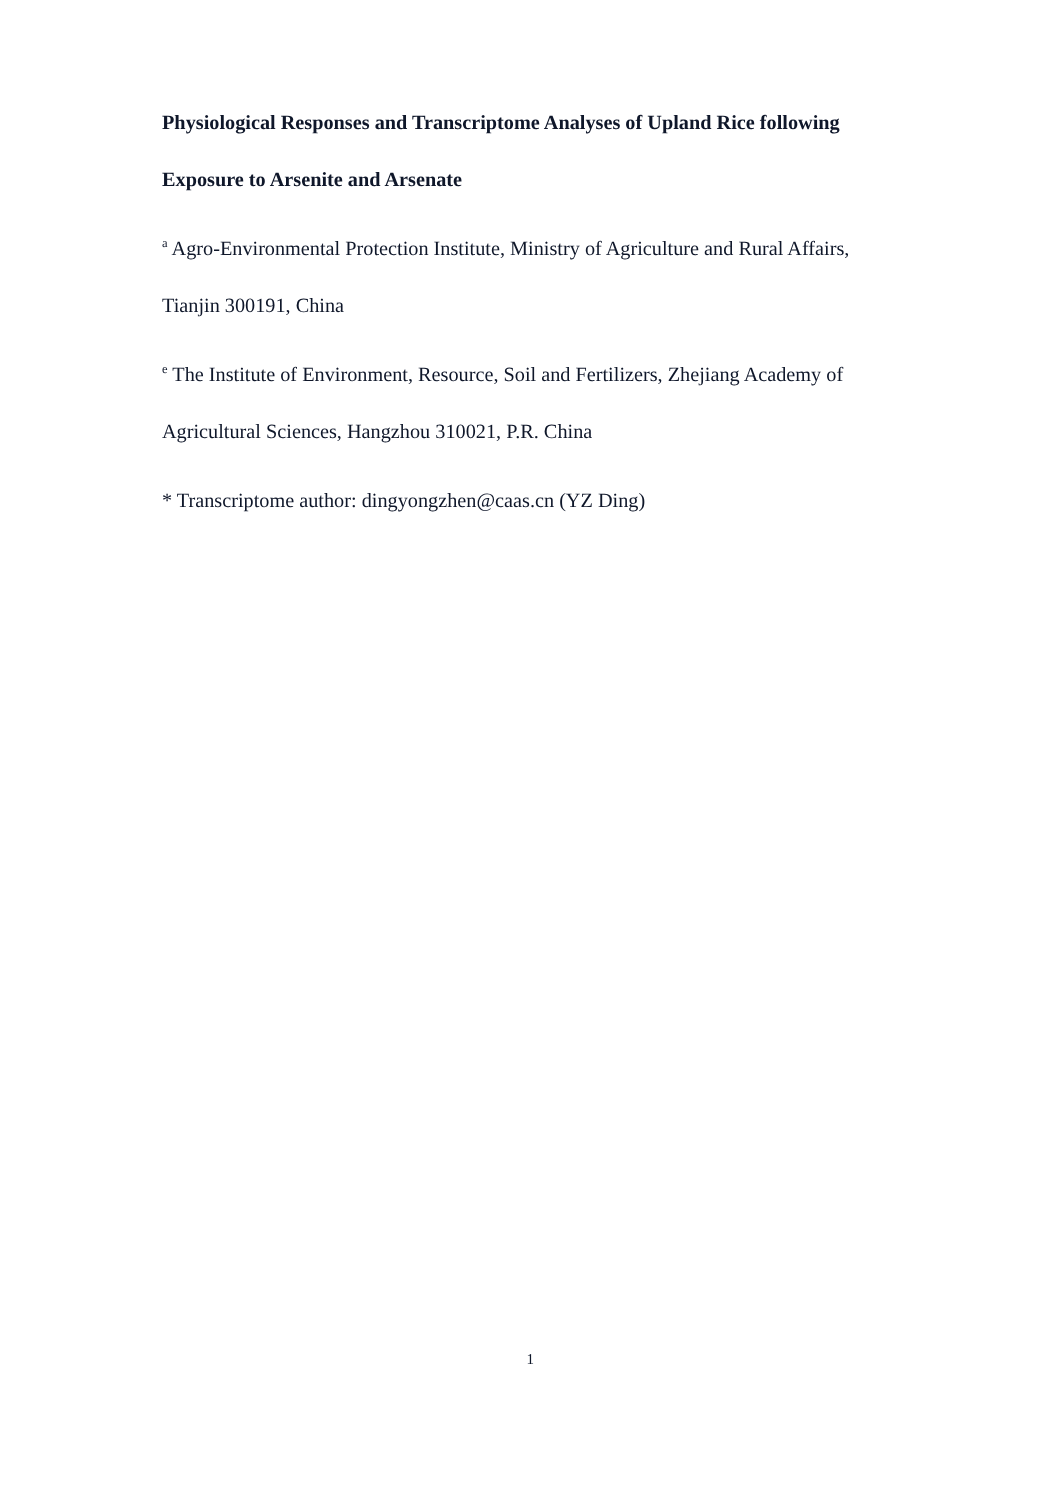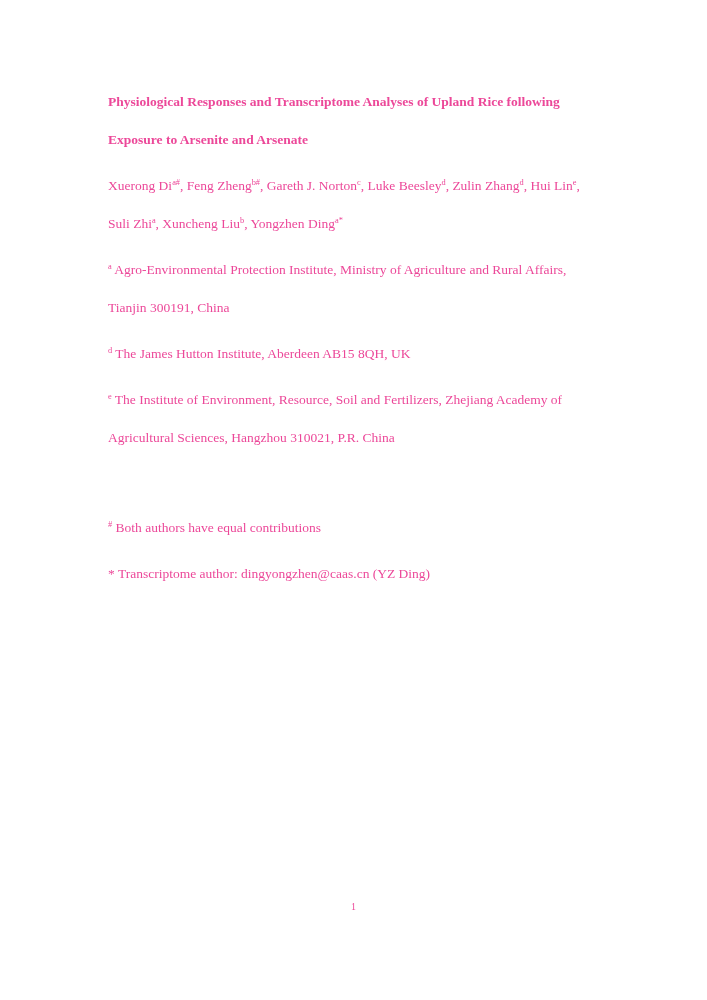--- a/index.html
+++ b/index.html
@@ -7,24 +7,24 @@
     padding: 0;
     background: #ffffff;
   }
   .page {
     position: relative;
     width: 707px;
     height: 1000px;
     margin: 0 auto;
     background: #ffffff;
     box-sizing: border-box;
-    padding: 83px 112px 0 108px;
+    padding: 63px 112px 0 108px;
     font-family: "Liberation Serif", "DejaVu Serif", serif;
     font-size: 13.5px;
-    color: #ec4899;
+    color: #0f172a;
     overflow: hidden;
   }
   .page p {
     margin: 8px 0 0 0;
     line-height: 38px;
     text-align: left;
   }
   .page p:first-child {
     margin-top: 0;
   }
@@ -49,29 +49,26 @@
     line-height: 1;
   }
 </style>
 </head>
 <body>
 
 <div class="page">
 
   <p class="title">Physiological Responses and Transcriptome Analyses of Upland Rice following Exposure to Arsenite and Arsenate</p>
 
-  <p class="authors">Xuerong Di<sup>a#</sup>, Feng Zheng<sup>b#</sup>, Gareth J. Norton<sup>c</sup>, Luke Beesley<sup>d</sup>, Zulin Zhang<sup>d</sup>, Hui Lin<sup>e</sup>, Suli Zhi<sup>a</sup>, Xuncheng Liu<sup>b</sup>, Yongzhen Ding<sup>a*</sup></p>
 
   <p class="affiliation"><sup>a</sup> Agro-Environmental Protection Institute, Ministry of Agriculture and Rural Affairs, Tianjin 300191, China</p>
 
 
 
-  <p class="affiliation"><sup>d</sup> The James Hutton Institute, Aberdeen AB15 8QH, UK</p>
 
   <p class="affiliation"><sup>e</sup> The Institute of Environment, Resource, Soil and Fertilizers, Zhejiang Academy of Agricultural Sciences, Hangzhou 310021, P.R. China</p>
 
-  <p class="note-equal"><sup>#</sup> Both authors have equal contributions</p>
 
   <p class="note-corresponding">* Transcriptome author: dingyongzhen@caas.cn (YZ Ding)</p>
 
   <div class="page-number">1</div>
 
 </div>
 
 </body></html>

